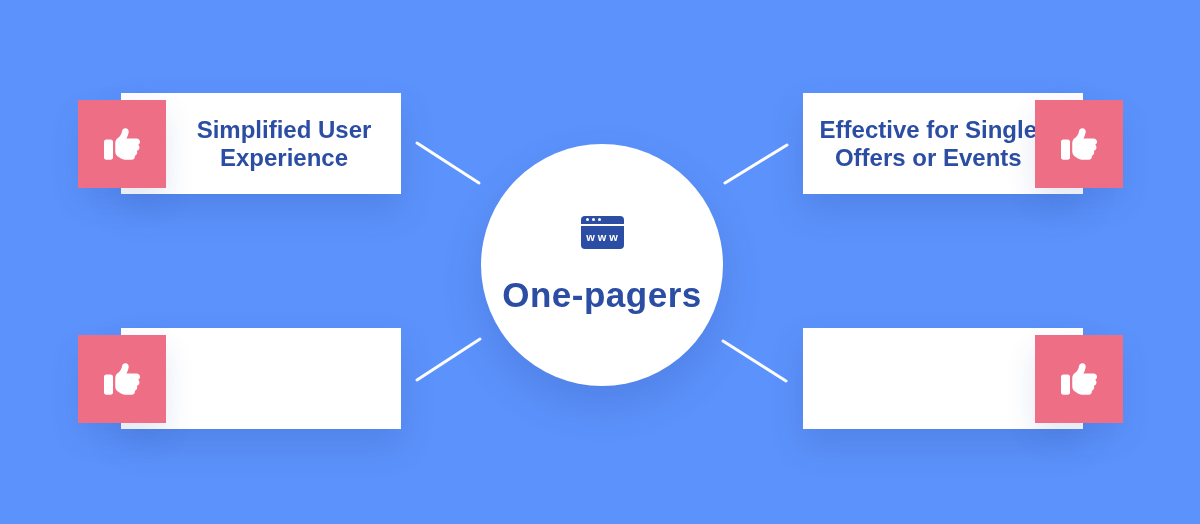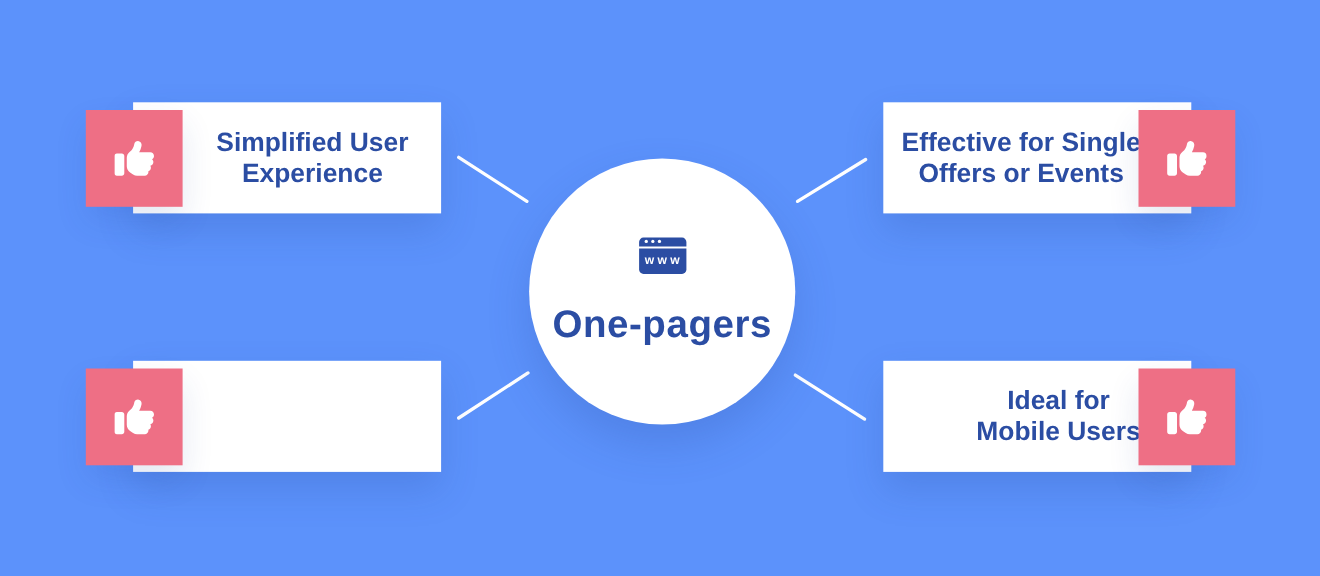--- a/index.html
+++ b/index.html
@@ -176,17 +176,15 @@
       </svg>
     </div>
   </div>
 
   <div class="card br side-right">
     <div class="thumb-box">
       <svg viewBox="0 0 512 512" aria-hidden="true">
         <path d="M313.4 32.9c26 5.2 42.9 30.5 37.7 56.5l-2.3 11.4c-5.3 26.7-15.1 52.1-28.8 75.2l144 0c26.5 0 48 21.5 48 48c0 18.5-10.5 34.6-25.9 42.6C497 275.4 504 288.9 504 304c0 23.4-16.8 42.9-38.9 47.1c4.4 7.3 6.9 15.8 6.9 24.9c0 21.3-13.9 39.4-33.1 45.6c.7 3.3 1.1 6.8 1.1 10.4c0 26.5-21.5 48-48 48l-97.5 0c-19 0-37.5-5.6-53.3-16.1l-38.5-25.7C176 420.4 160 390.4 160 358.3l0-38.3 0-48 0-24.9c0-29.2 13.3-56.7 36-75l7.4-5.9c26.5-21.2 44.6-51 51.2-84.2l2.3-11.4c5.2-26 30.5-42.9 56.5-37.7zM32 192l64 0c17.7 0 32 14.3 32 32l0 224c0 17.7-14.3 32-32 32l-64 0c-17.7 0-32-14.3-32-32L0 224c0-17.7 14.3-32 32-32z"></path>
       </svg>
     </div>
-    <div class="card-label">Ideal for
-Mobile Users</div>
   </div>
 
 </div>
 
 </body></html>

